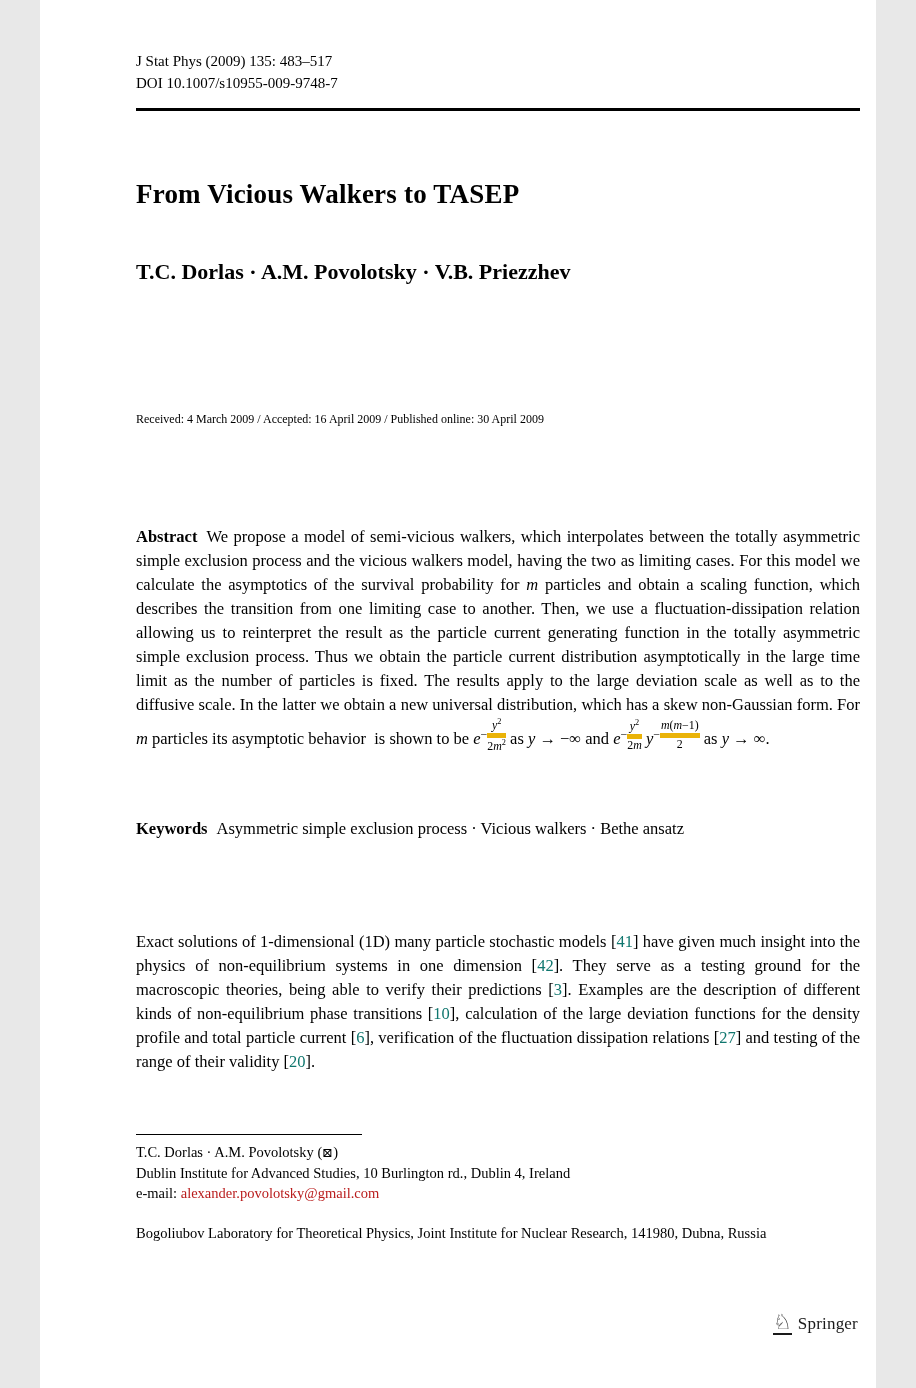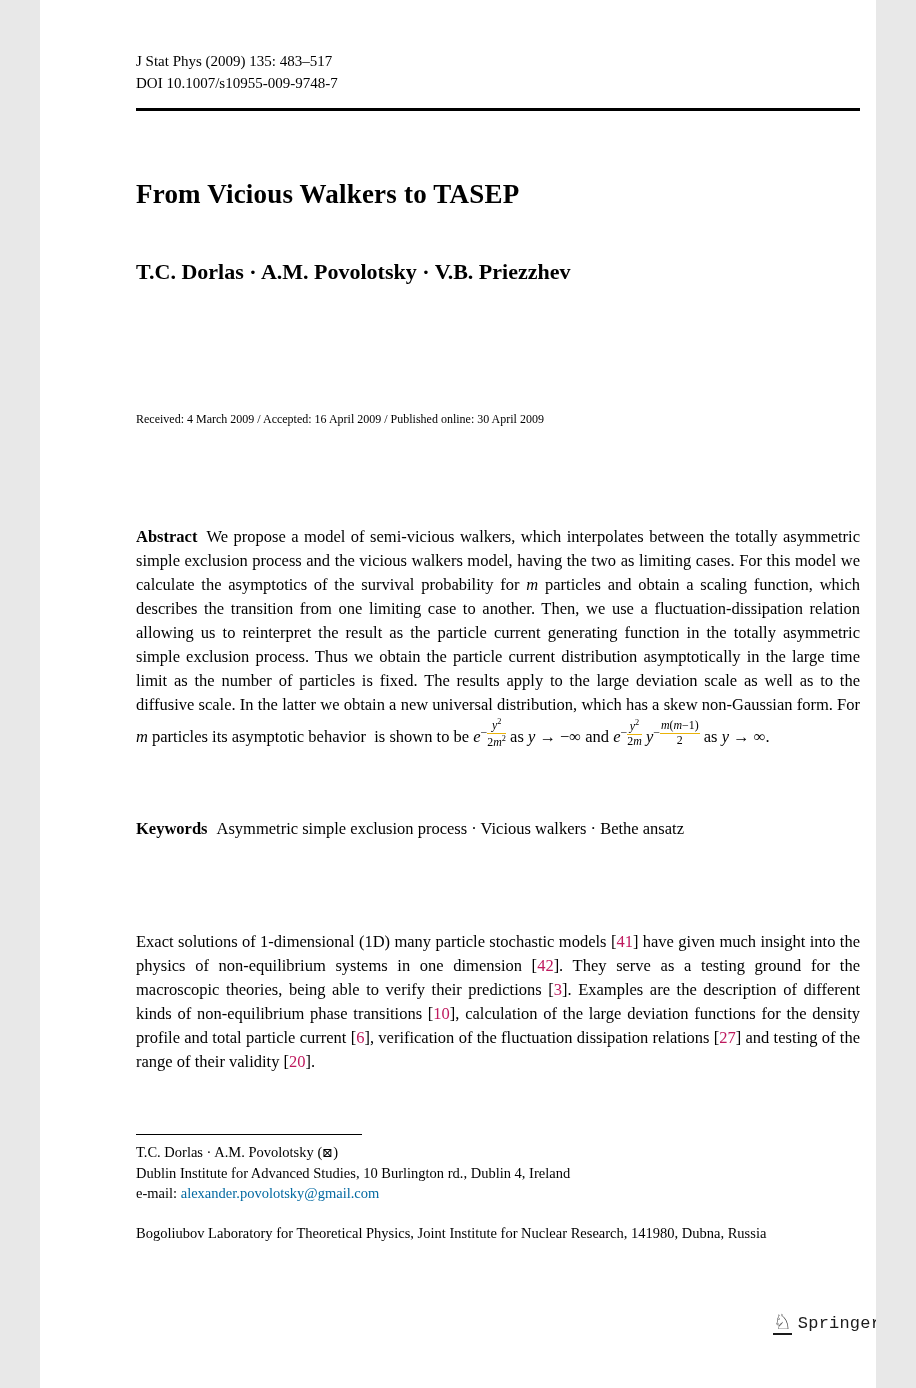--- a/index.html
+++ b/index.html
@@ -21,41 +21,41 @@
 
   .para { margin:0; font-size:16.5px; line-height:24px; text-align:justify; }
   .abstract { top:512px;margin-top:13px; }
   .plabel { margin-right:9px; }
   .keywords { top:817px; }
 
   .secheading { top:884px; font-size:18px; font-weight:bold; margin:0; }
   .secnum { margin-right:12px; }
   .intro { top:930px; }
 
-  .cite { color:#be185d; cursor:pointer; }
-  .email-link { color:#0369a1; cursor:pointer; text-decoration:none; }
+  .cite { color:#0f766e; cursor:pointer; }
+  .email-link { color:#b91c1c; cursor:pointer; text-decoration:none; }
 
   .fnrule { top:1134px; width:226px; height:1px; background:#000; }
   .fnblock { font-size:14.5px; line-height:20px; }
   .fn1 { top:1142px; }
   .fn2 { top:1223px; }
   .env { font-size:13px; }
 
   
   .msup { display:inline-block; vertical-align:0.5em; font-size:72%; line-height:1; }
   .frac { display:inline-block; vertical-align:middle; text-align:center; line-height:1.15; }
-  .fn-num { display:block; border-bottom:1px solid #eab308; padding:0 1px; }
+  .fn-num { display:block; border-bottom:5px solid #eab308; padding:0 1px; }
   .fn-den { display:block; }
   sup { font-size:70%; }
 
   
   .springer { position:absolute; top:1312px; left:733px; width:100px;
     display:flex; align-items:center; font-size:17px; color:#1a1a1a; }
   .knight { font-size:21px; line-height:1; border-bottom:2px solid #1a1a1a; padding-bottom:0px; margin-right:6px; }
-  .wordmark { letter-spacing:0.2px;font-family:Liberation Mono, monospace; }
+  .wordmark { letter-spacing:0.2px; }
 </style>
 </head>
 <body>
 
 <div class="page">
 
   <div class="abs jheader">
     <div>J Stat Phys (2009) 135: 483–517</div>
     <div>DOI 10.1007/s10955-009-9748-7</div>
   </div>

